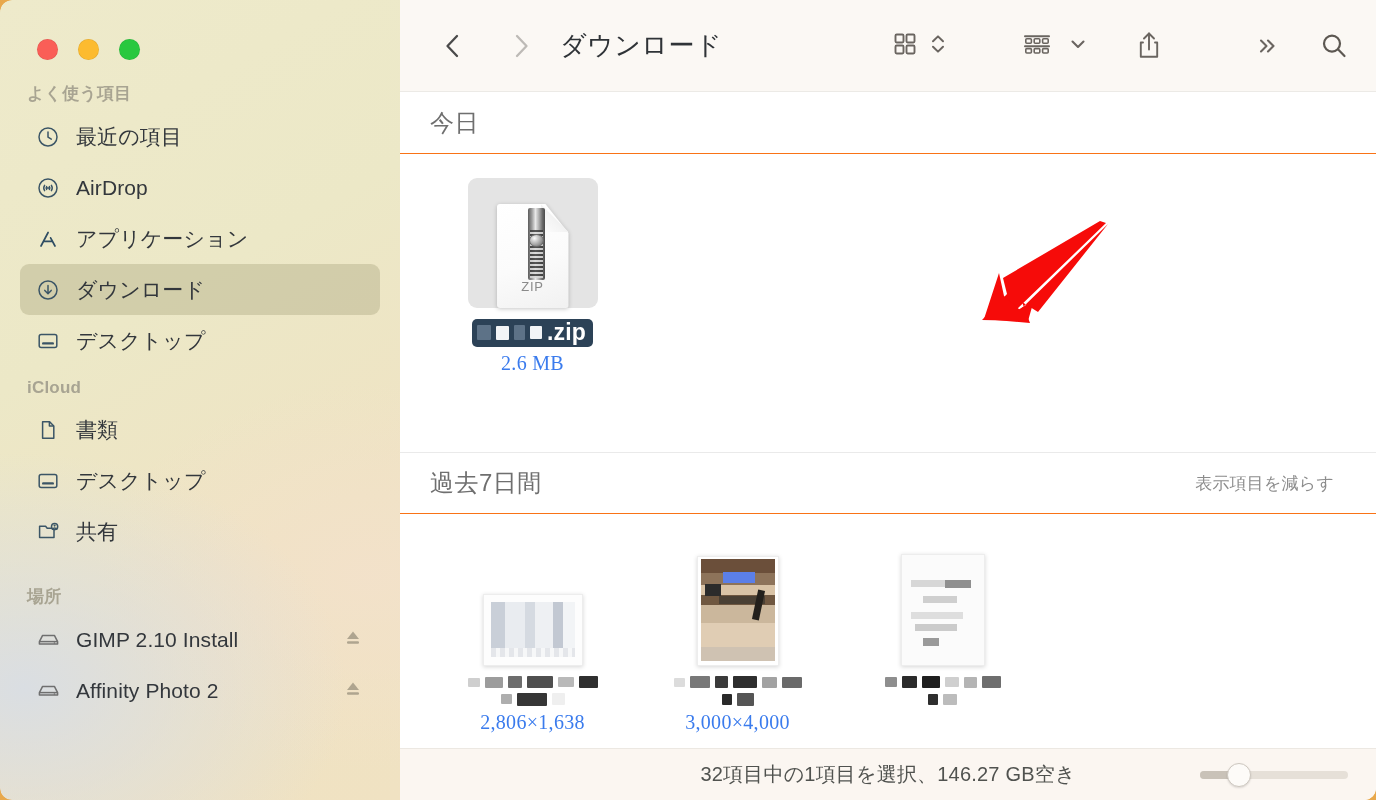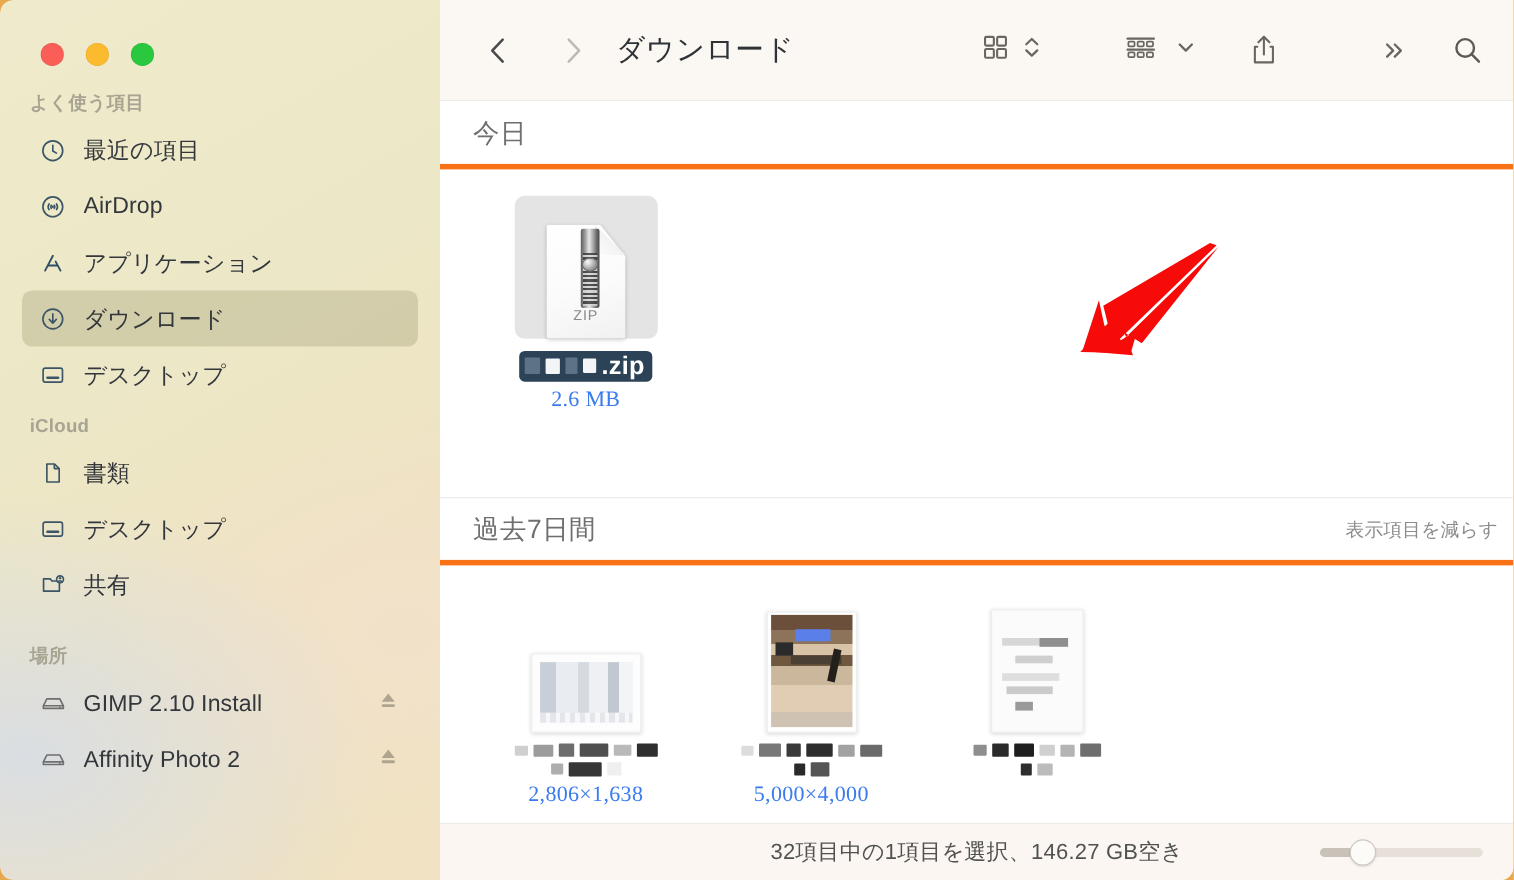--- a/index.html
+++ b/index.html
@@ -100,22 +100,22 @@
   .tb-gap-lg { width: 74px; }
   .tb-gap-md { width: 46px; }
   .tb-gap-xl { width: 88px; }
 
   
   #content { flex: 1 1 auto; position: relative; overflow: hidden; background: #fff; }
 
   .grp-head {
     height: 62px;
     display: flex; align-items: center;
-    padding: 0 14px 0 30px;
-    border-bottom: 5px solid #f97316;
+    padding: 0 42px 0 30px;
+    border-bottom: 1px solid #f97316;
   }
   .grp-title { font-size: 24px; color: #6f6f6f; letter-spacing: .5px; }
   .grp-action {
     margin-left: auto; font-size: 17px; color: #8c8c8c; letter-spacing: .2px;
     cursor: default;
   }
 
   .row-items { display: flex; padding: 24px 0 0 30px; }
   .item {
     width: 205px;
@@ -551,21 +551,21 @@
               <i style="width:13px;height:12px;background:#3a3a3a;"></i>
               <i style="width:24px;height:12px;background:#2e2e2e;"></i>
               <i style="width:15px;height:11px;background:#a2a2a2;"></i>
               <i style="width:20px;height:11px;background:#6a6a6a;"></i>
             </span>
             <span class="nr-line">
               <i style="width:10px;height:11px;background:#2a2a2a;"></i>
               <i style="width:17px;height:13px;background:#555;"></i>
             </span>
           </div>
-          <div class="meta">5,000×4,000</div>
+          <div class="meta">3,000×4,000</div>
         </div>
 
         <div class="item">
           <div class="thumb-box">
             <div class="photo" style="width:84px;height:112px;">
               <div class="ph-sheet" style="inset:0;background:#fbfbfb;"></div>
               <div style="position:absolute;left:10px;top:26px;width:56px;height:7px;background:#d7d7d7;"></div>
               <div style="position:absolute;left:44px;top:26px;width:26px;height:8px;background:#8f8f8f;"></div>
               <div style="position:absolute;left:22px;top:42px;width:34px;height:7px;background:#cfcfcf;"></div>
               <div style="position:absolute;left:10px;top:58px;width:52px;height:7px;background:#dedede;"></div>

